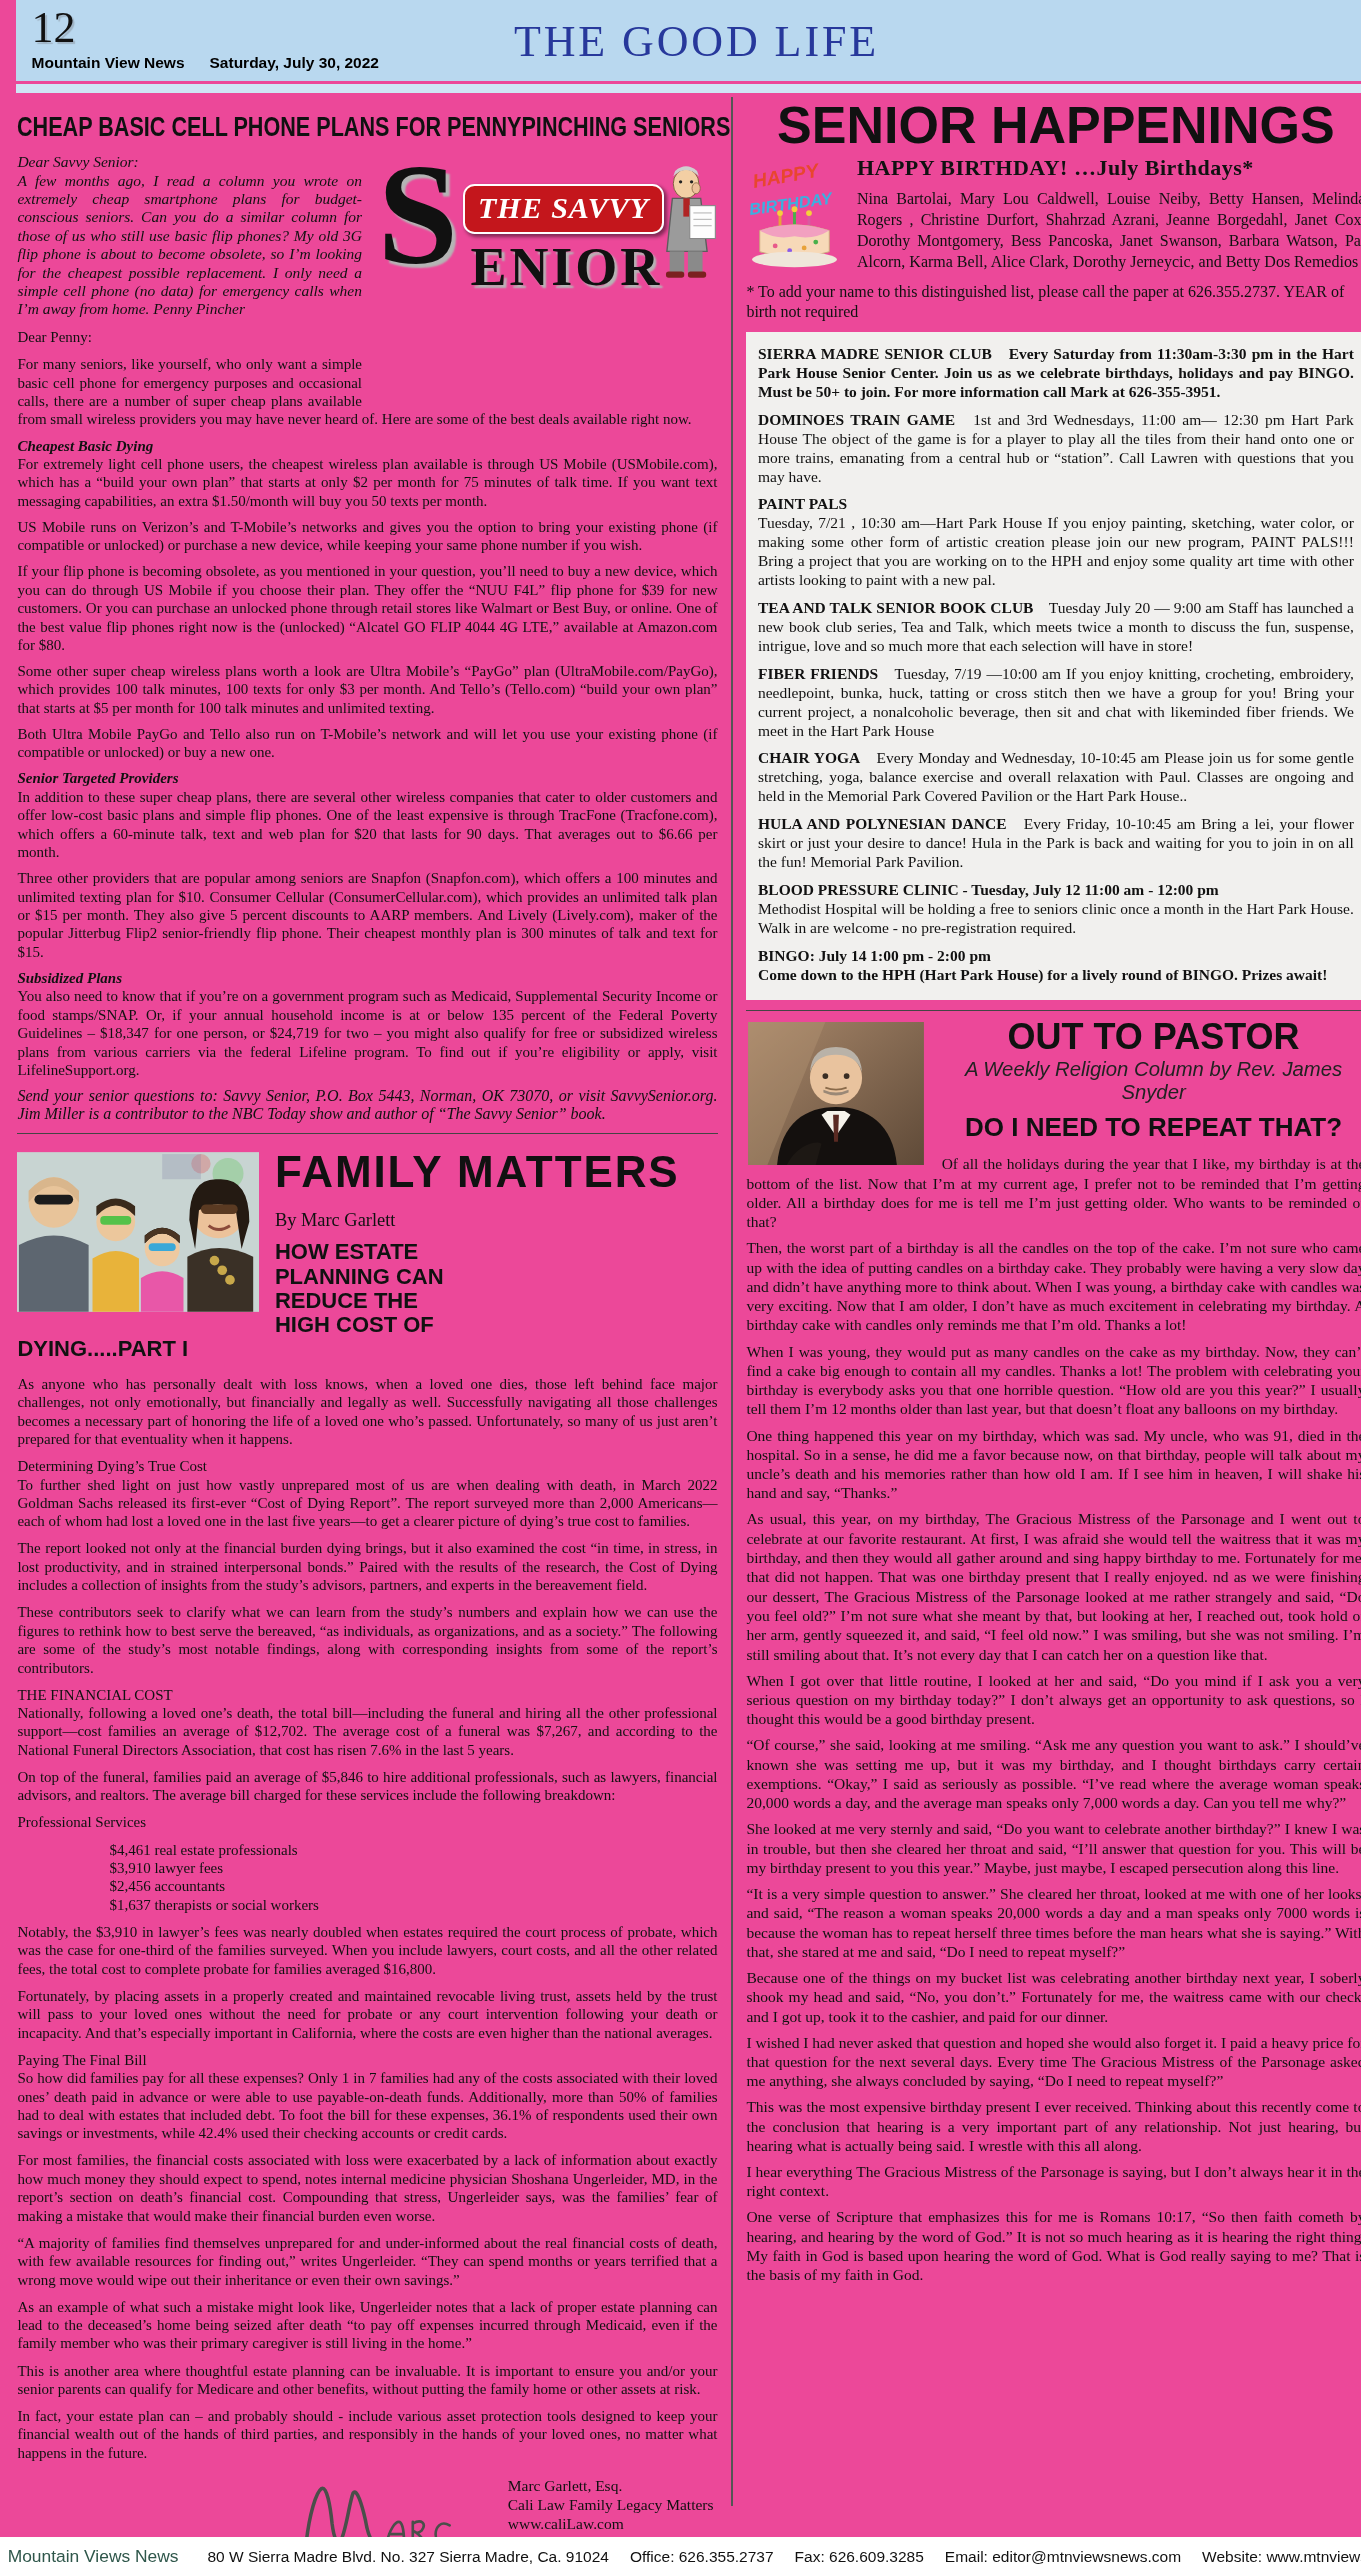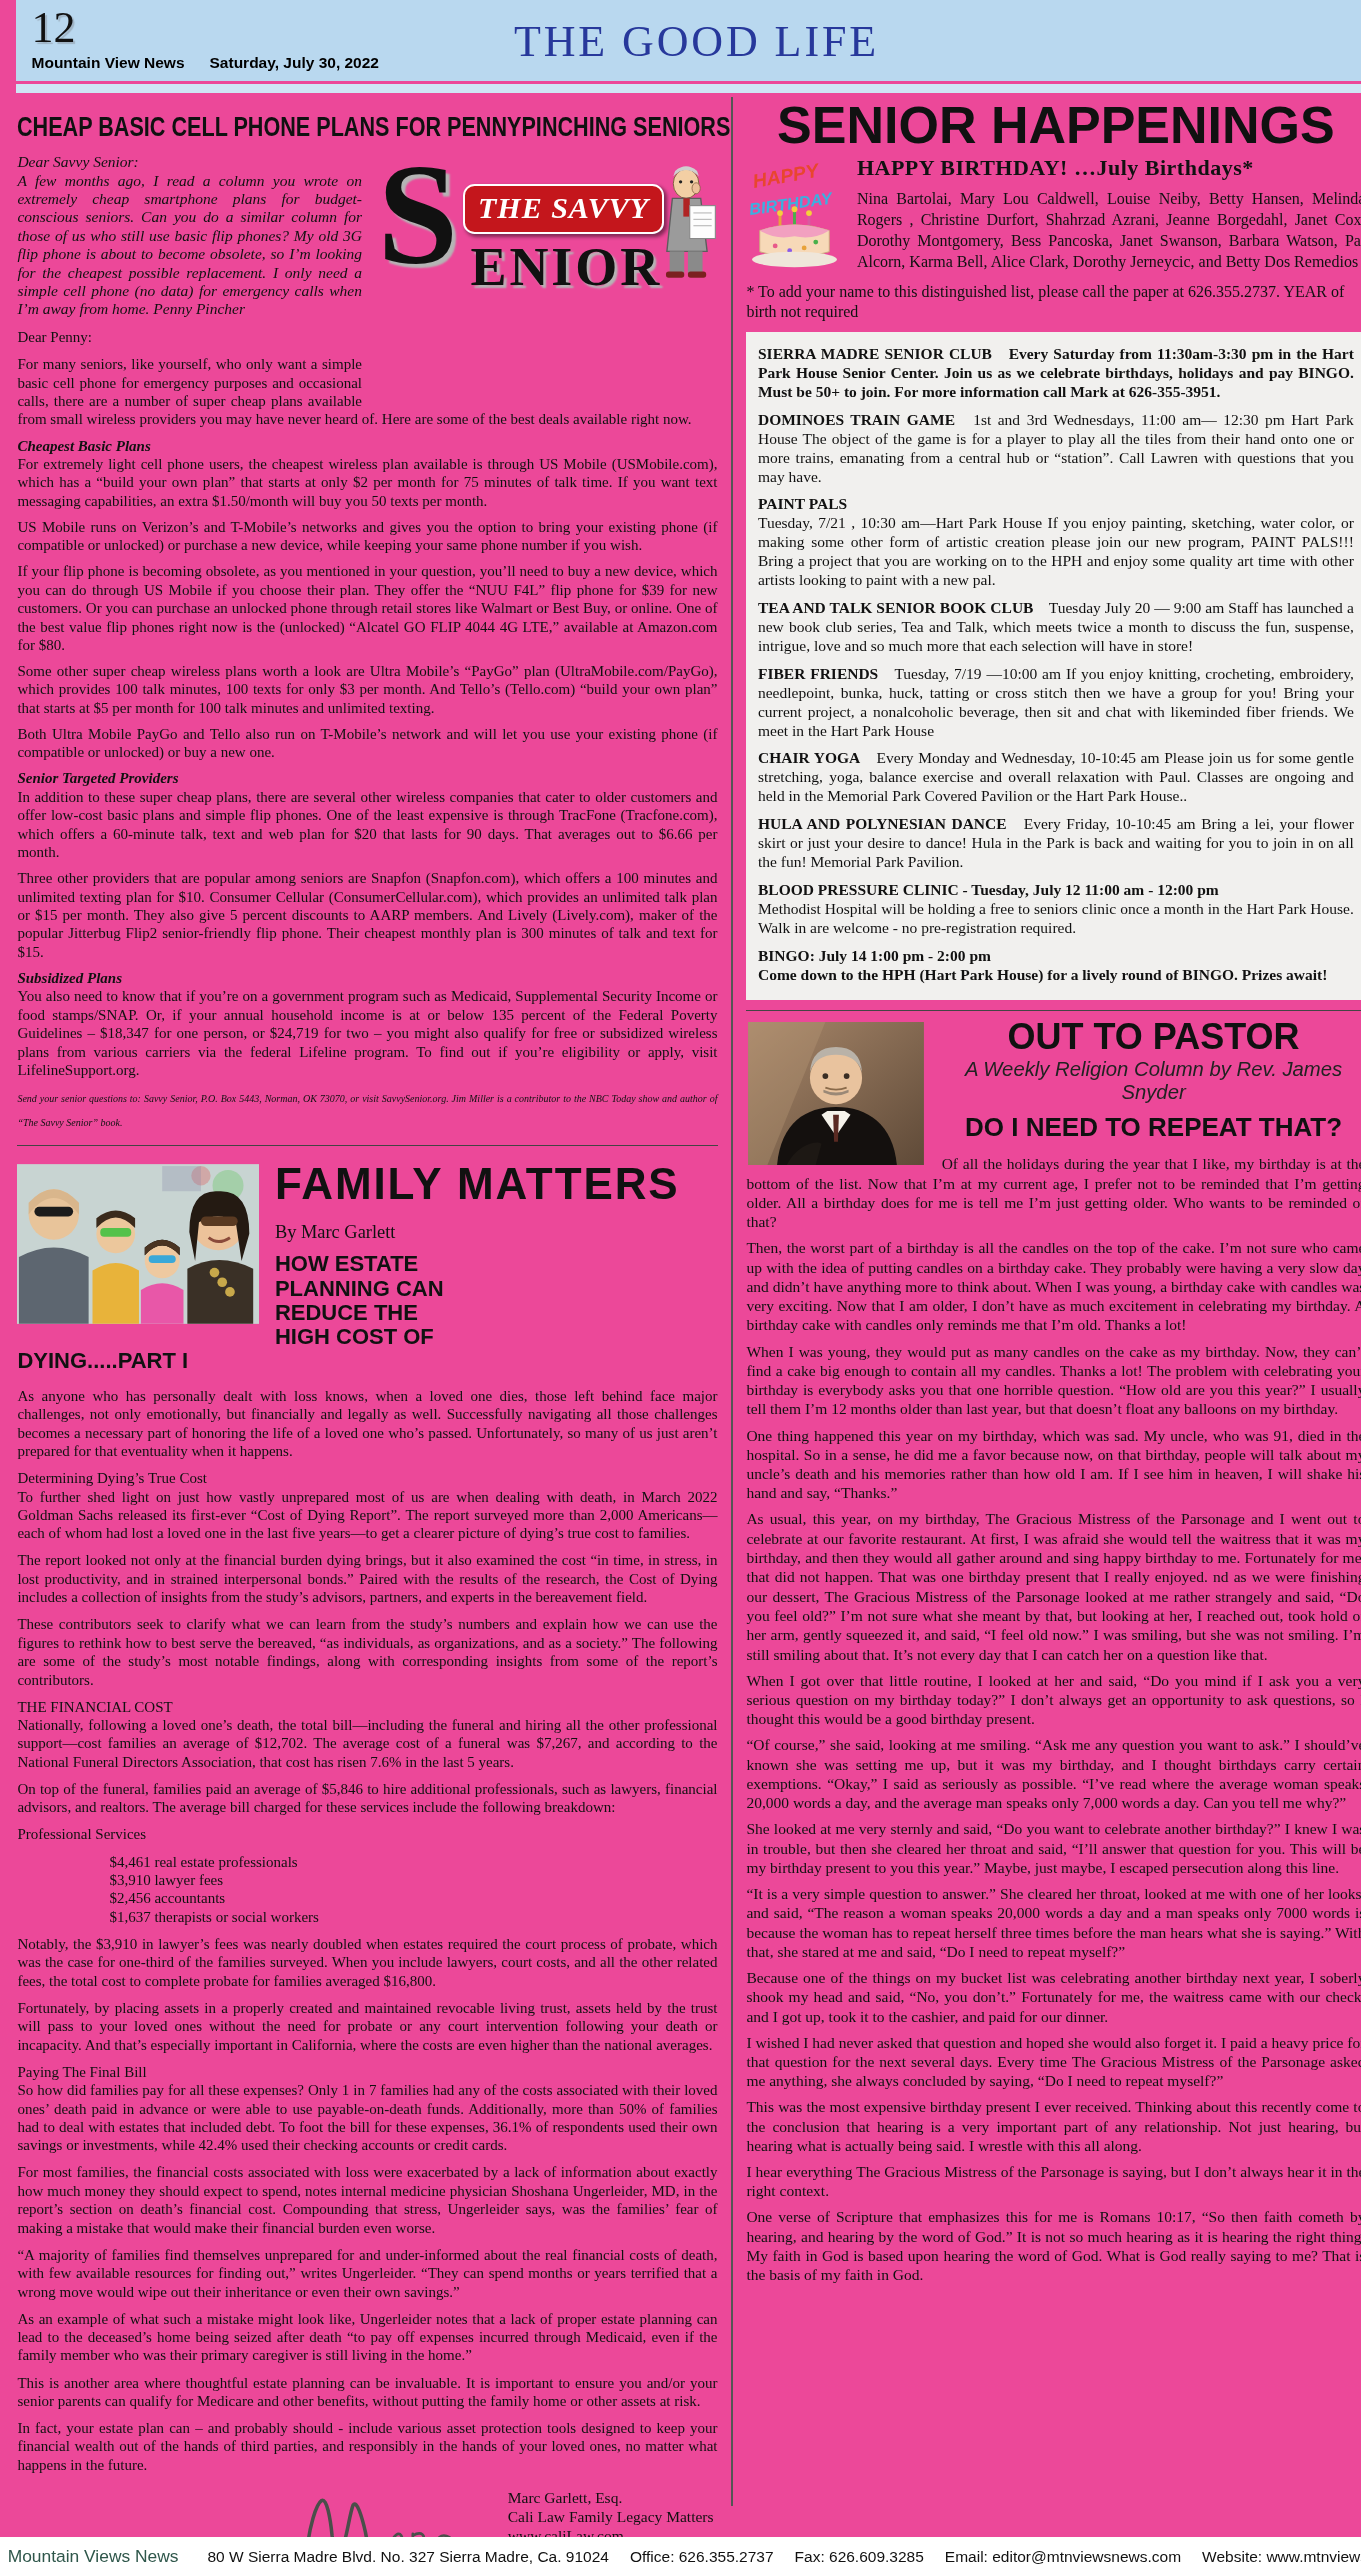--- a/index.html
+++ b/index.html
@@ -35,21 +35,21 @@
           border-radius:11.6px;box-shadow:2.9px 2.9px 3.9px rgba(0,0,0,.45);letter-spacing:1px;}
   .logo-enior{position:absolute;left:93px;top:81px;font-size:54px;font-weight:bold;
           letter-spacing:2.9px;font-family:"Liberation Serif",serif;text-shadow:2.9px 2.9px 1.9px #b5b5b5;}
   .savvy-man{position:absolute;right:-1.9px;top:7.7px;}
   .intro{font-style:italic;font-size:15.5px;line-height:18.4px;margin:0 0 9.7px;text-align:justify;}
   .ilabel{display:block;}
   .salutation{margin:0 0 9.7px;font-size:15px;}
   .sp{font-size:15px;line-height:18.4px;}
   .sp.p{margin:0 0 7.7px;text-align:justify;}
   .sp.h{margin:0;font-weight:bold;font-style:italic;}
-  .signoff{font-style:italic;font-size:10px;line-height:24px;margin:3.9px 0 0;text-align:justify;}
+  .signoff{font-style:italic;font-size:16px;line-height:18px;margin:3.9px 0 0;text-align:justify;}
   
   .family-photo{float:left;margin:1.9px 15.5px 5.8px 0;}
   .family-title{margin:16px;font-family:"Liberation Sans",sans-serif;font-weight:bold;
       font-size:44px;letter-spacing:1.9px;line-height:1;}
   .family-byline{font-size:18.4px;margin:1.9px 0 9.7px;}
   .family-subhead{margin:0 0 13.5px;font-family:"Liberation Sans",sans-serif;font-weight:bold;
       font-size:22px;line-height:1.1;max-width:454px;}
   .fp{font-size:15px;line-height:18.4px;}
   .fp.p{margin:0 0 8.7px;text-align:justify;}
   .fp.t{margin:0;text-align:left;}
@@ -132,21 +132,21 @@
           <span class="ilabel">Dear Savvy Senior:</span>
           <span>A few months ago, I read a column you wrote on extremely cheap smartphone plans for budget-conscious seniors. Can you do a similar column for those of us who still use basic flip phones? My old 3G flip phone is about to become obsolete, so I’m looking for the cheapest possible replacement. I only need a simple cell phone (no data) for emergency calls when I’m away from home.  Penny Pincher</span>
         </p>
 
         <p class="salutation">Dear Penny:</p>
 
         <div>
 
             <p class="sp p">For many seniors, like yourself, who only want a simple basic cell phone for emergency purposes and occasional calls, there are a number of super cheap plans available from small wireless providers you may have never heard of. Here are some of the best deals available right now.</p>
 
-            <p class="sp h">Cheapest Basic Plans</p>
+            <p class="sp h">Cheapest Basic Dying</p>
 
             <p class="sp p">For extremely light cell phone users, the cheapest wireless plan available is through US Mobile (USMobile.com), which has a “build your own plan” that starts at only $2 per month for 75 minutes of talk time. If you want text messaging capabilities, an extra $1.50/month will buy you 50 texts per month.</p>
 
             <p class="sp p">US Mobile runs on Verizon’s and T-Mobile’s networks and gives you the option to bring your existing phone (if compatible or unlocked) or purchase a new device, while keeping your same phone number if you wish.</p>
 
             <p class="sp p">If your flip phone is becoming obsolete, as you mentioned in your question, you’ll need to buy a new device, which you can do through US Mobile if you choose their plan. They offer the “NUU F4L” flip phone for $39 for new customers. Or you can purchase an unlocked phone through retail stores like Walmart or Best Buy, or online. One of the best value flip phones right now is the (unlocked) “Alcatel GO FLIP 4044 4G LTE,” available at Amazon.com for $80.</p>
 
             <p class="sp p">Some other super cheap wireless plans worth a look are Ultra Mobile’s “PayGo” plan (UltraMobile.com/PayGo), which provides 100 talk minutes, 100 texts for only $3 per month. And Tello’s (Tello.com) “build your own plan” that starts at $5 per month for 100 talk minutes and unlimited texting.</p>
 
             <p class="sp p">Both Ultra Mobile PayGo and Tello also run on T-Mobile’s network and will let you use your existing phone (if compatible or unlocked) or buy a new one.</p>

